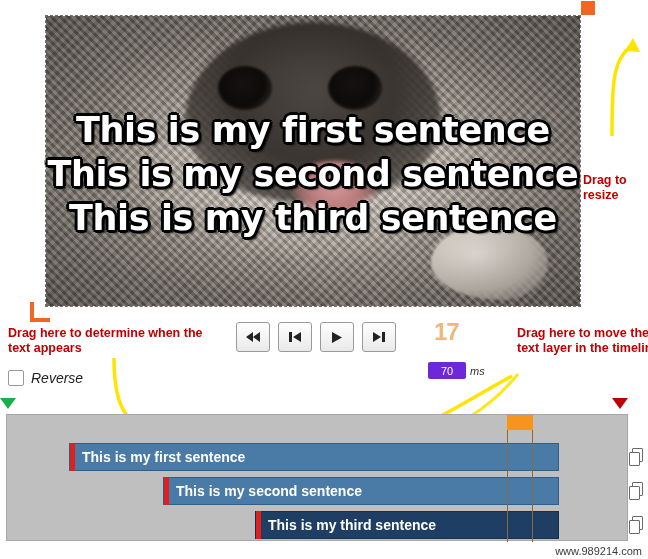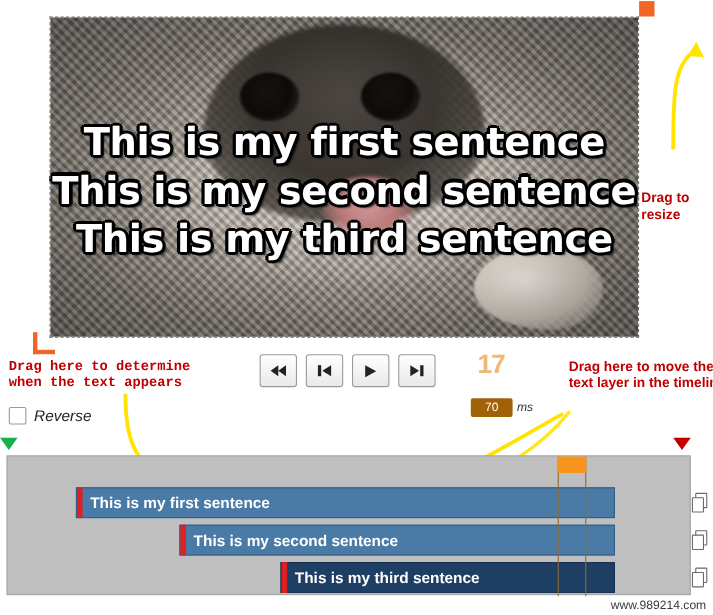--- a/index.html
+++ b/index.html
@@ -137,21 +137,21 @@
   
   .callout {
     position: absolute;
     color: #c00000;
     font-weight: bold;
     font-size: 12.5px;
     line-height: 1.2;
     font-family: "Liberation Sans", sans-serif;
   }
   #callout-resize { left: 583px; top: 137px; width: 62px; margin-top: 36px; }
-  #callout-drag-when { left: 8px; top: 326px; width: 200px; font-family: Liberation Mono, monospace; }
+  #callout-drag-when { left: 8px; top: 326px; width: 200px; }
   #callout-drag-move { left: 492px; top: 326px; width: 150px; margin-left: 25px; }
 
   svg.arrow {
     position: absolute;
     overflow: visible;
     pointer-events: none;
   }
 
   
   #transport {
@@ -188,21 +188,21 @@
     position: absolute;
     left: 428px;
     top: 362px;
     display: flex;
     align-items: center;
     gap: 4px;
   }
   #ms-value {
     width: 38px;
     height: 17px;
-    background: #a16207;
+    background: #6d28d9;
     color: #ffffff;
     font-size: 11px;
     display: flex;
     align-items: center;
     justify-content: center;
     border-radius: 2px;
   }
   #ms-unit { font-size: 11px; color: #333; font-style: italic; }
 
   

